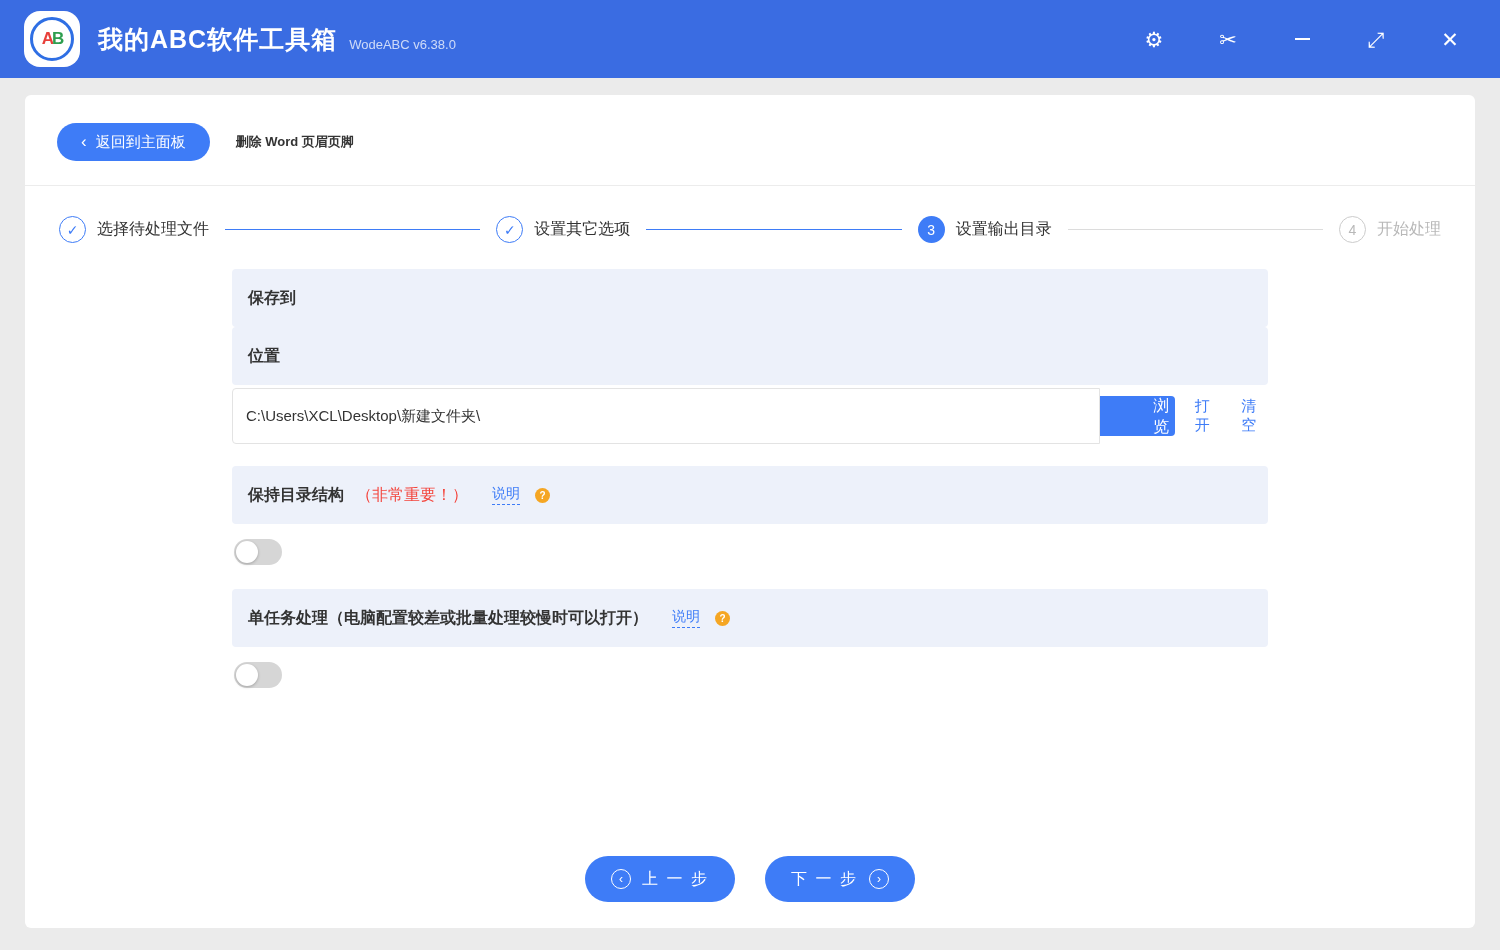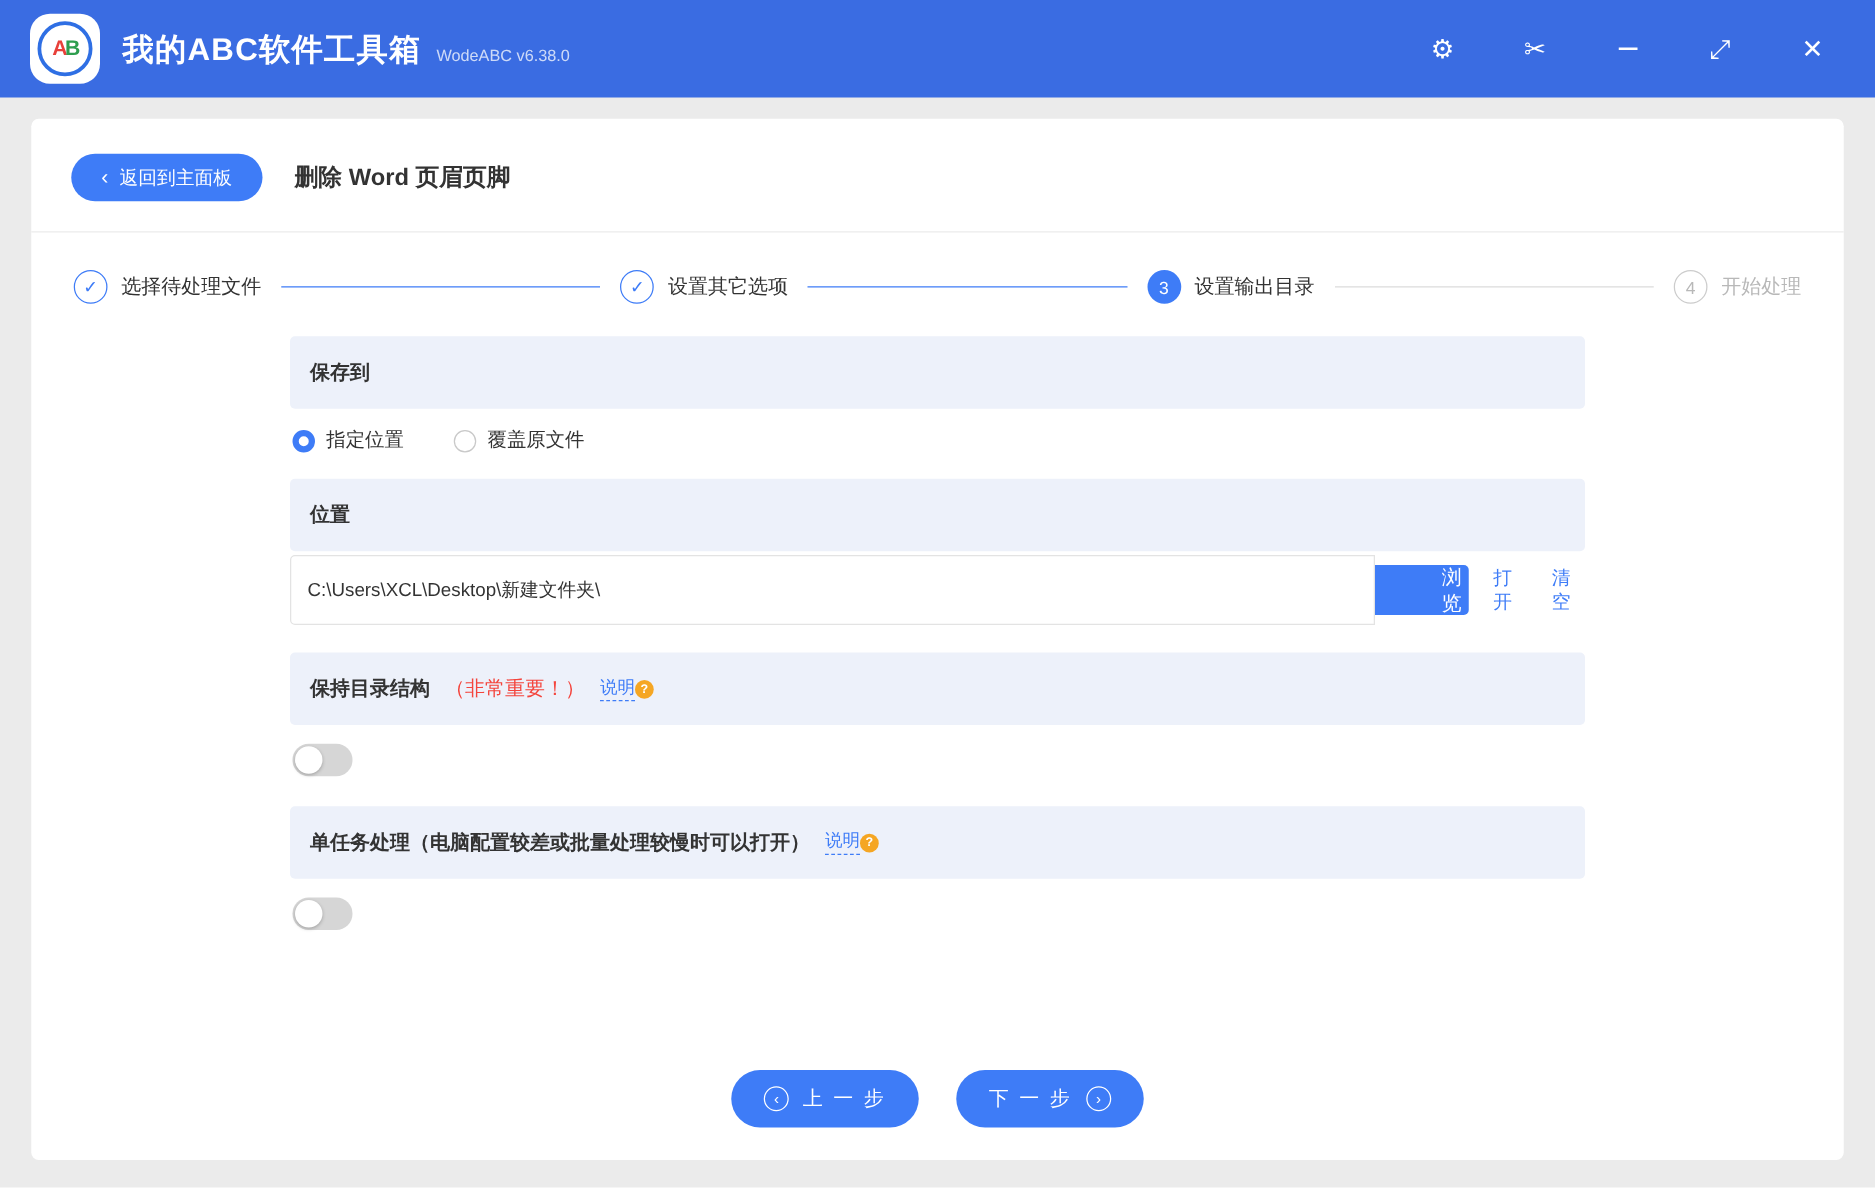--- a/index.html
+++ b/index.html
@@ -54,21 +54,21 @@
   .card-header {
     display:flex; align-items:center; padding:28px 32px 24px 32px;
     border-bottom:1px solid #ececec;
   }
   .back-btn {
     background:#3e7cf7; color:#fff; height:38px; border-radius:19px;
     display:flex; align-items:center; gap:9px; padding:0 24px;
     font-size:15px; cursor:pointer; border:none;
   }
   .back-chevron { font-size:17px; line-height:1; margin-top:-2px; }
-  .page-title { font-size:19px; font-weight:bold; color:#333; margin-left:26px; }
+  .page-title { font-size:13px; font-weight:bold; color:#333; margin-left:26px; }
 
   
   .stepper { display:flex; align-items:center; padding:30px 34px 26px 34px; }
   .step { display:flex; align-items:center; gap:11px; flex:0 0 auto; }
   .step-circle {
     width:27px; height:27px; border-radius:50%; font-size:14px;
     display:flex; align-items:center; justify-content:center;
   }
   .step.done .step-circle { border:1px solid #3e7cf7; color:#3e7cf7; background:#fff; }
   .step.active .step-circle { background:#3e7cf7; color:#fff; }
@@ -80,22 +80,22 @@
 
   
   .sections { padding:0 207px; }
   .section-bar {
     background:#edf1fa; border-radius:4px; height:58px;
     display:flex; align-items:center; padding:16px 16px; gap:12px;
   }
   .section-title { font-size:16px; font-weight:bold; color:#333; }
   .important-red { font-size:16px; font-weight:normal; color:#f4453d; }
   .help-link {
-    display:flex; align-items:center; gap:0; cursor:pointer;
-    margin-left:0;
+    display:flex; align-items:center; gap:15px; cursor:pointer;
+    margin-left:12px;
   }
   .help-text {
     color:#3e7cf7; font-size:14px;
     border-bottom:1px dashed #3e7cf7; padding-bottom:1px;
   }
   .help-q {
     width:15px; height:15px; border-radius:50%; background:#f5a623;
     color:#fff; font-size:10px; font-weight:bold;
     display:flex; align-items:center; justify-content:center;
   }
@@ -200,30 +200,20 @@
       <span class="step-circle">4</span>
       <span class="step-label">开始处理</span>
     </div>
   </div>
 
   <div class="sections">
 
     <div class="section-bar">
       <span class="section-title">保存到</span>
     </div>
-    <div class="radio-row">
-      <div class="radio-option">
-        <span class="radio-dot checked"></span>
-        <span>指定位置</span>
-      </div>
-      <div class="radio-option">
-        <span class="radio-dot unchecked"></span>
-        <span>覆盖原文件</span>
-      </div>
-    </div>
 
     <div class="section-bar">
       <span class="section-title">位置</span>
     </div>
     <div class="path-row">
       <input class="path-input" type="text" value="C:\Users\XCL\Desktop\新建文件夹\" style="">
       <button class="browse-btn">浏 览</button>
       <span class="inline-link">打开</span>
       <span class="inline-link">清空</span>
     </div>

